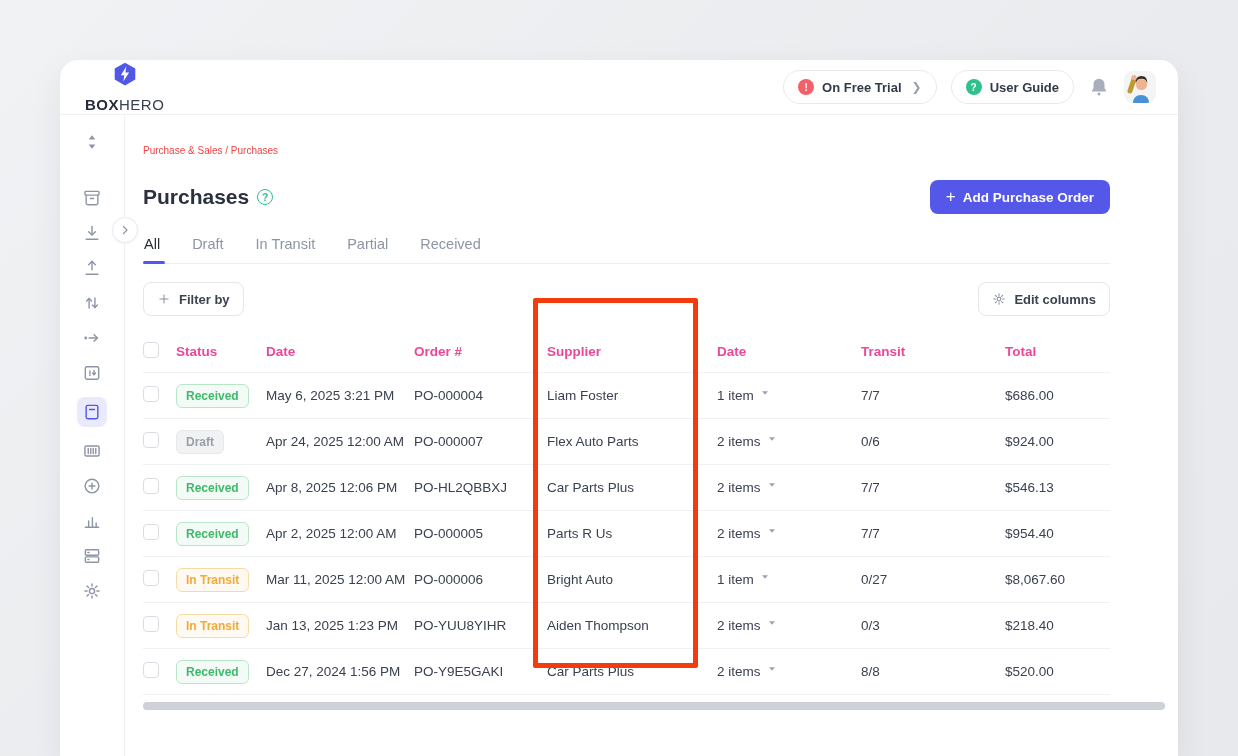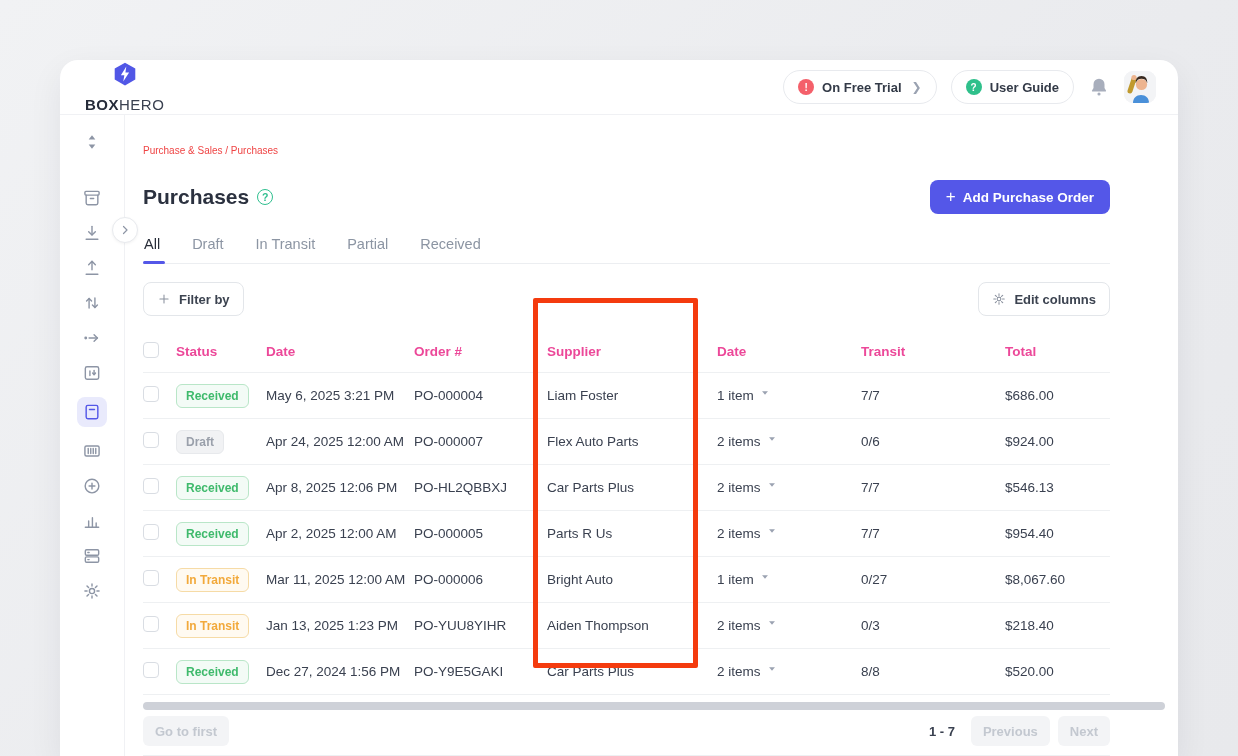--- a/index.html
+++ b/index.html
@@ -393,25 +393,17 @@
                   </svg></span>
               </div>
               <div>8/8</div>
               <div>$520.00</div>
             </div>
           </div>
       </div>
 
       <div class="hscroll"></div>
 
-      <div class="pagination">
-        <button class="pg-btn">Go to first</button>
-        <div class="pg-right">
-          <span class="pg-range">1 - 7</span>
-          <button class="pg-btn">Previous</button>
-          <button class="pg-btn">Next</button>
-        </div>
-      </div>
     </main>
   </div>
 </div>
 
 <div class="highlight-rect" style="border-color: rgb(244, 59, 14);"></div>
 
 </body></html>

